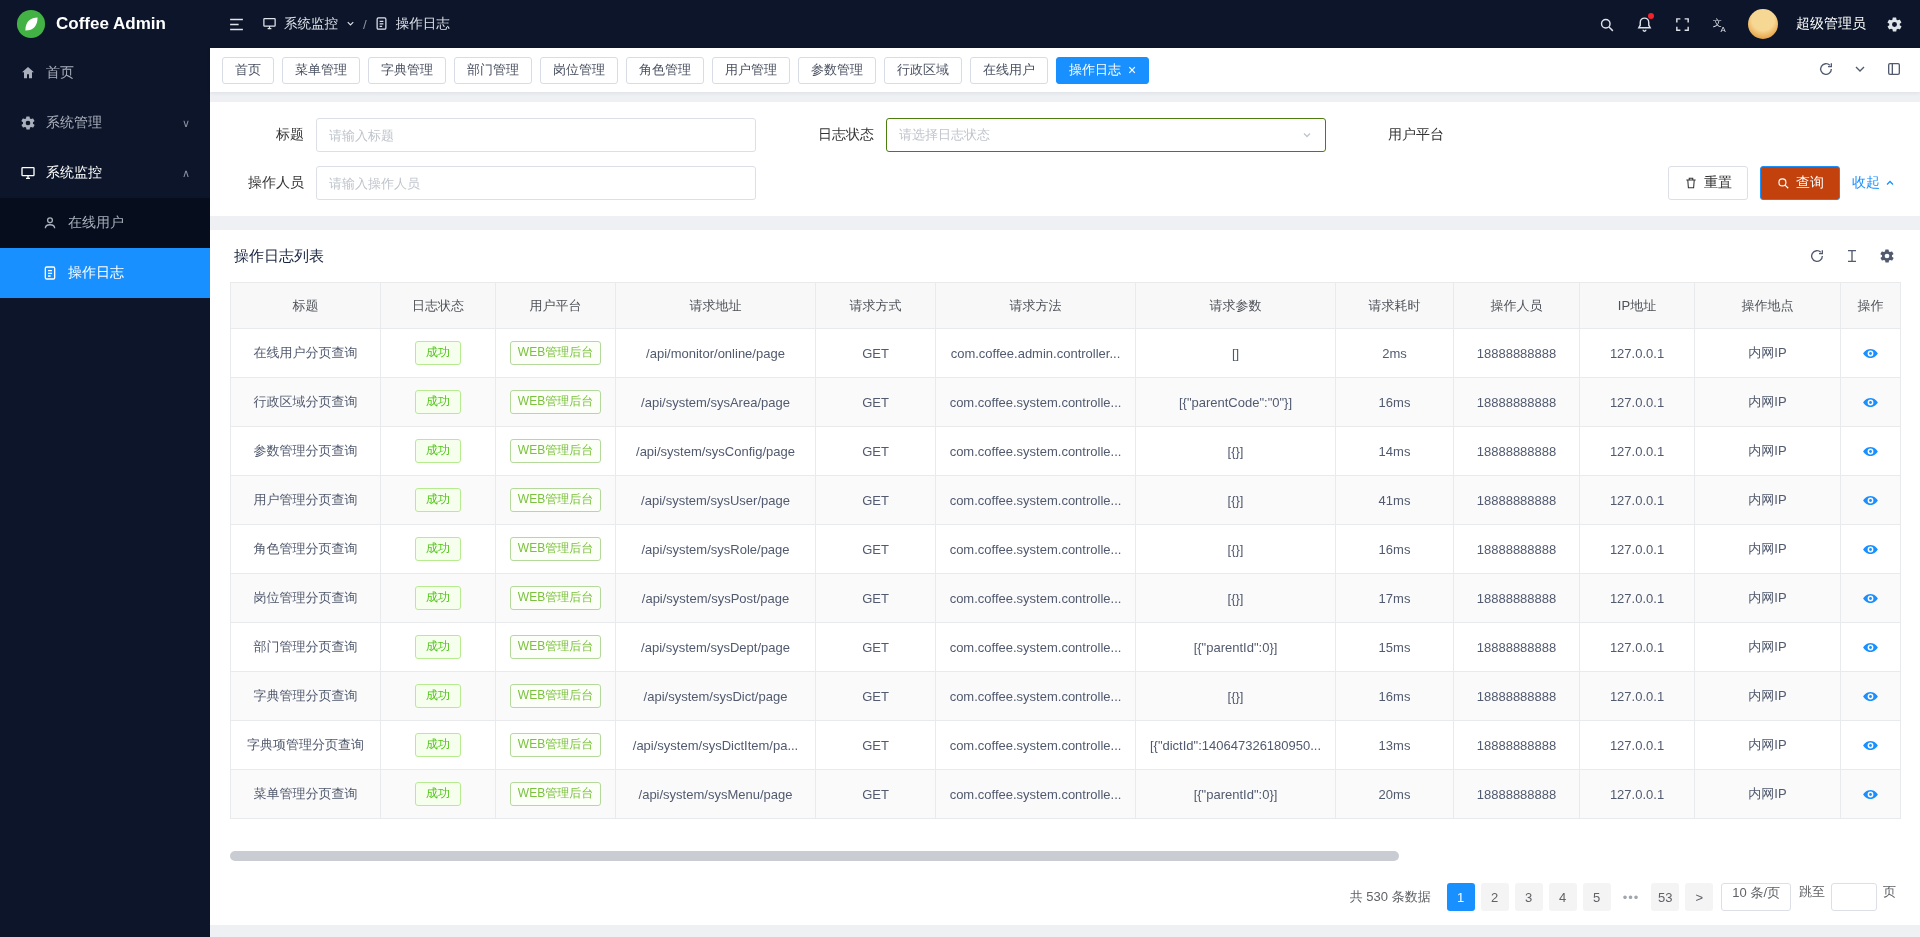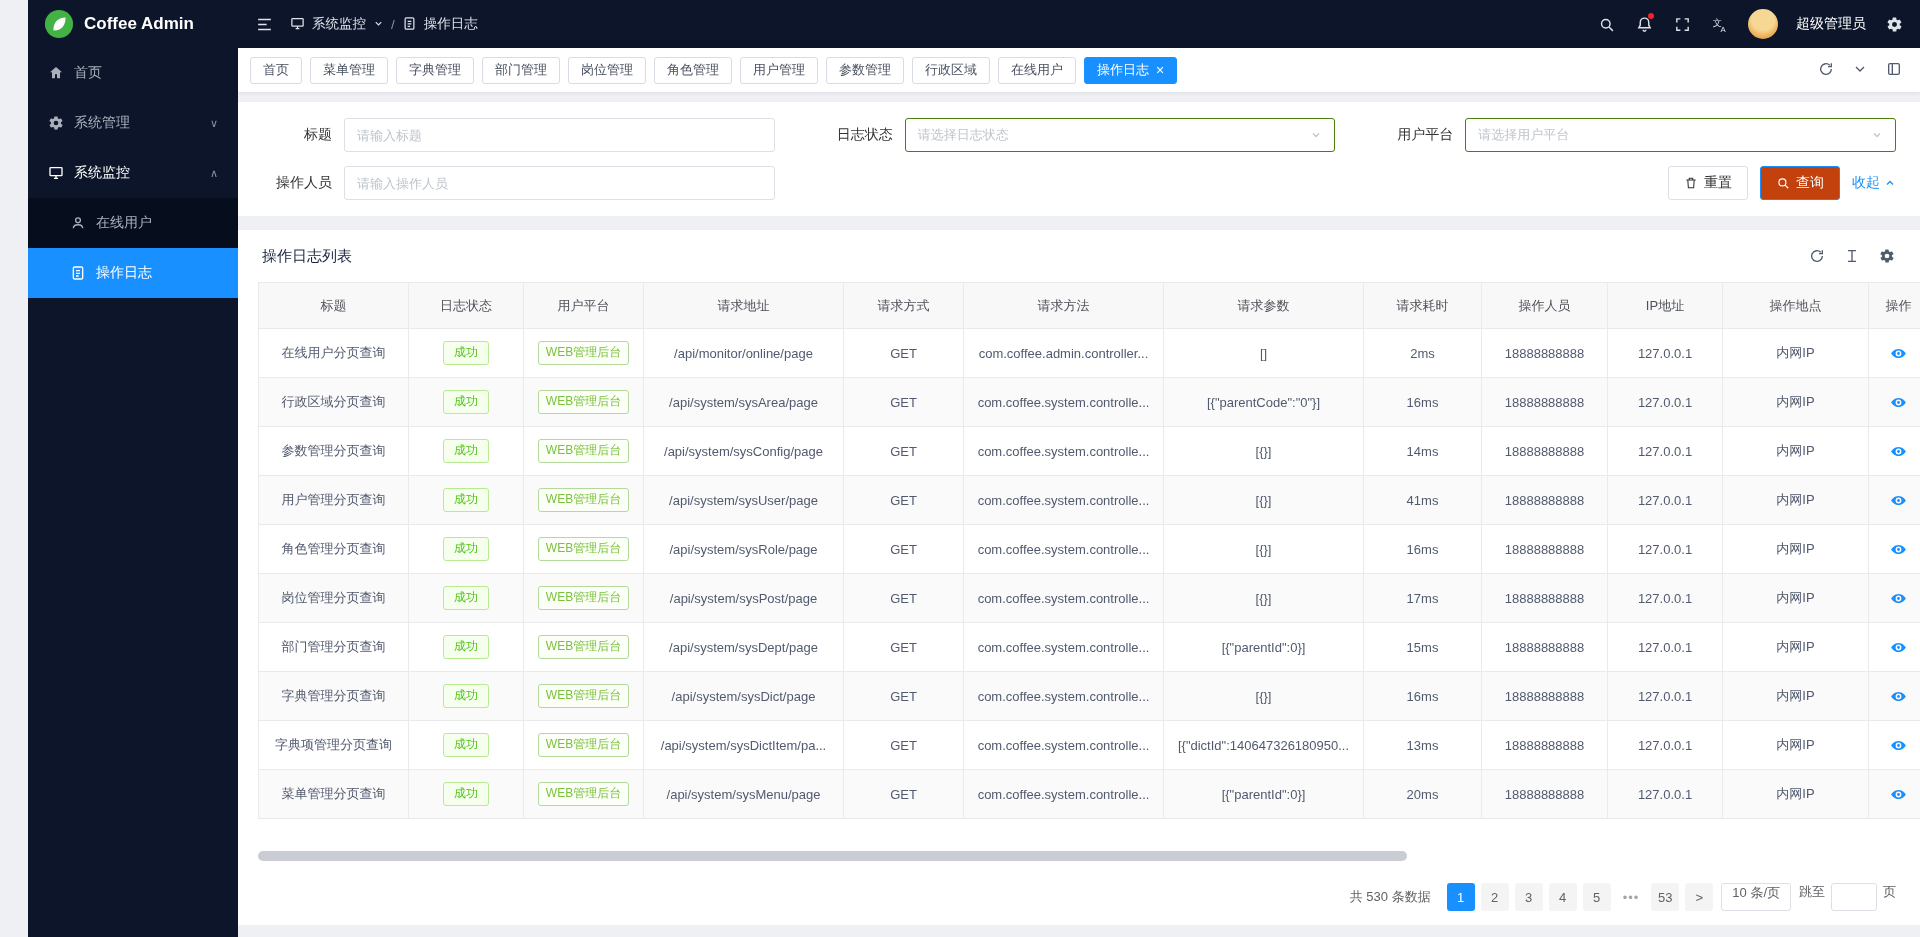--- a/index.html
+++ b/index.html
@@ -1,17 +1,17 @@
 <!DOCTYPE html>
 <html><head>
 <meta charset="utf-8">
 <style>
   * { margin:0; padding:0; box-sizing:border-box; }
   html,body { width:1920px; height:937px; overflow:hidden; font-family:"Liberation Sans", sans-serif; font-size:14px; color:#333; background:#eef0f4; }
-  .app { display:flex; width:1920px; height:937px;padding-left:28px; }
+  .app { display:flex; width:1920px; height:937px; }
 
   
   .sidebar { width:210px; flex-shrink:0; background:#0c1529; color:#a9b0bc; display:flex; flex-direction:column; }
   .logo { height:48px; display:flex; align-items:center; gap:10px; padding:0 16px; }
   .logo-icon { width:30px; height:30px; flex-shrink:0; }
   .logo-text { color:#fff; font-weight:bold; font-size:17px; white-space:nowrap; }
   .menu { flex:1; }
   .menu-item { height:50px; display:flex; align-items:center; gap:10px; padding:0 20px; cursor:pointer; font-size:14px; }
   .menu-item svg, .submenu-item svg { width:16px; height:16px; flex-shrink:0; }
   .menu-item .chev { margin-left:auto; font-size:11px; color:#8a93a3; }
@@ -285,26 +285,20 @@
             <label>日志状态</label>
             <div class="f-select">
               <span>请选择日志状态</span>
               <svg viewBox="0 0 24 24">
                   <path d="M6 9l6 6 6-6" fill="none" stroke="currentColor" stroke-width="2.5"></path>
                 </svg>
             </div>
           </div>
           <div class="f-item">
             <label>用户平台</label>
-            <div class="f-select">
-              <span>请选择用户平台</span>
-              <svg viewBox="0 0 24 24">
-                  <path d="M6 9l6 6 6-6" fill="none" stroke="currentColor" stroke-width="2.5"></path>
-                </svg>
-            </div>
           </div>
           <div class="f-item">
             <label>操作人员</label>
             <input class="f-input" placeholder="请输入操作人员" style="">
           </div>
           <div class="f-actions">
             <button class="btn">
               <svg viewBox="0 0 24 24">
                   <path d="M4 7h16M9 7V4h6v3M6.5 7l1 13h9l1-13" fill="none" stroke="currentColor" stroke-width="1.8"></path>
                 </svg>

